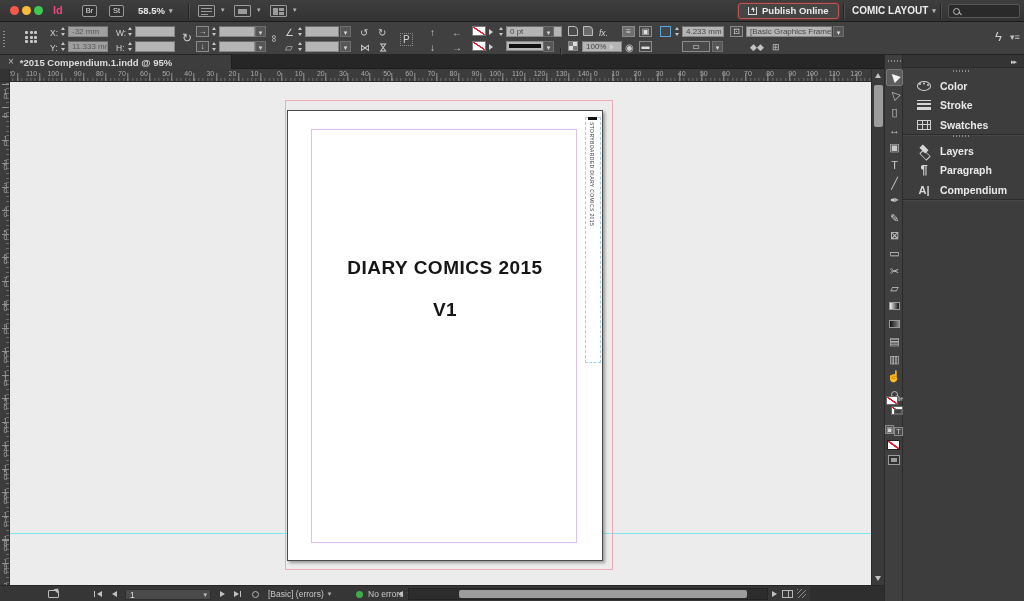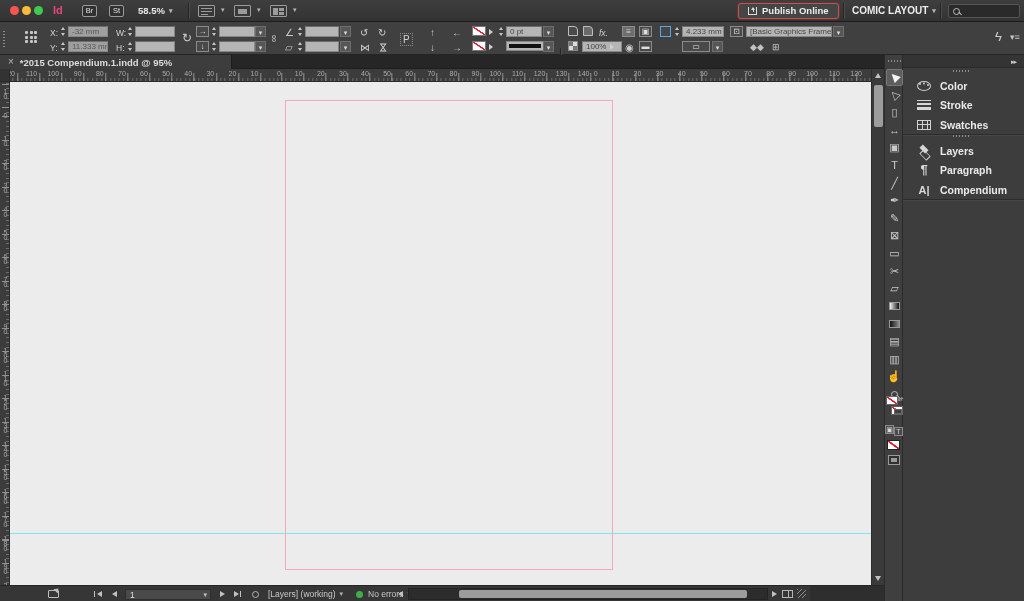--- a/index.html
+++ b/index.html
@@ -239,21 +239,21 @@
     <span class="cplab" style="left:400px;top:11px;font-size:10px;border:1px dotted #8b8b8b;padding:0 2px">P</span>
     <span class="cpglyph" style="left:430px;top:5px">↑</span>
     <span class="cpglyph" style="left:452px;top:5px">←</span>
     <span class="cpglyph" style="left:430px;top:20px">↓</span>
     <span class="cpglyph" style="left:452px;top:20px">→</span>
     <span class="none-sw" style="left:472px;top:4px"></span>
     <span class="tri-r" style="left:489px;top:7px"></span>
     <span class="none-sw" style="left:472px;top:19px"></span>
     <span class="tri-r" style="left:489px;top:22px"></span>
     <span class="spin" style="left:498px;top:4px"></span>
-    <span class="fld" style="left:506px;top:4px;width:36px">0 pt</span>
+    <span class="fld" style="left:506px;top:4px;width:56px">0 pt</span>
     <span class="dda" style="left:543px;top:4px"></span>
     <span id="stroke-style" style="left:506px;top:19px">
         <i></i>
       </span>
     <span class="dda" style="left:543px;top:19px"></span>
     <span class="vsep" style="left:560px;top:26px;height:26px"></span>
     <span class="corner-ic" style="left:568px;top:4px"></span>
     <span class="corner-ic" style="left:583px;top:4px;background:#6a6a6a"></span>
     <span class="cplab" style="left:599px;top:6px;font-style:italic">fx.</span>
     <span class="checker" style="left:568px;top:19px"></span>
@@ -348,20 +348,29 @@
       <span class="vrl" style="top: 405.5px;">160</span>
       <span class="vrl" style="top: 429px;">170</span>
       <span class="vrl" style="top: 452.5px;">180</span>
       <span class="vrl" style="top: 476px;">190</span>
       <span class="vrl" style="top: 499.5px;">200</span>
     </div>
 
   <div id="canvas" class="abs">
     <div id="guide-cyan" style="top: 451px; background: rgb(126, 230, 239);"></div>
     <div id="bleed" style="left: 275px; top: 18px; width: 328px; height: 470px; border-color: rgb(242, 169, 184);"></div>
+    <div id="page" style="left:277px;top:28px;width:316px;height:451px">
+      <div id="margin" style="inset: 18px 25px 17px 23px; border-color: rgb(222, 190, 240);"></div>
+      <div class="doc-title" style="top:146px">DIARY COMICS 2015</div>
+      <div class="doc-title" style="top:188px">V1</div>
+      <div id="spine-frame" style="left:297px;top:6px;width:16px;height:246px">
+        <span id="spine-text">STORYBOARDED DIARY COMICS 2015</span>
+      </div>
+      <div id="frame-port" style="left:300px;top:6px;width:9px;height:3px"></div>
+    </div>
   </div>
 
   <div id="vscroll" class="abs">
     <span class="scr-arrow" id="vs-up"></span>
     <span id="vs-thumb"></span>
     <span class="scr-arrow" id="vs-down"></span>
   </div>
 
   <div id="toolbar" class="abs">
     <span class="grip"></span>
@@ -494,21 +503,21 @@
   <div id="statusbar" class="abs">
     <span id="share-ic"></span>
     <span class="nav-tri tri-l6" style="left:97px"></span>
     <span class="endbar" style="left:94px"></span>
     <span class="nav-tri tri-l6" style="left:112px"></span>
     <span id="page-dd"><span>1</span></span>
     <span class="nav-tri tri-r6" style="left:220px"></span>
     <span class="nav-tri tri-r6" style="left:234px"></span>
     <span class="endbar" style="left:240px"></span>
     <span id="preflight-ic"></span>
-    <span class="sb caret" style="left:268px"><span>[Layers] (working)</span></span>
+    <span class="sb caret" style="left:268px"><span>[Basic] (errors)</span></span>
     <span id="err-dot" style="background: rgb(63, 174, 73);"></span>
     <span class="sb caret" style="left:368px"><span>No errors</span></span>
     <span class="nav-tri tri-l6" style="left:398px"></span>
     <div id="hscroll-track">
       <span id="hscroll-thumb"></span>
     </div>
     <span class="nav-tri tri-r6" style="left:772px"></span>
     <span id="spread-ic"></span>
     <span id="size-grip"></span>
     <span id="sb-fill"></span>

